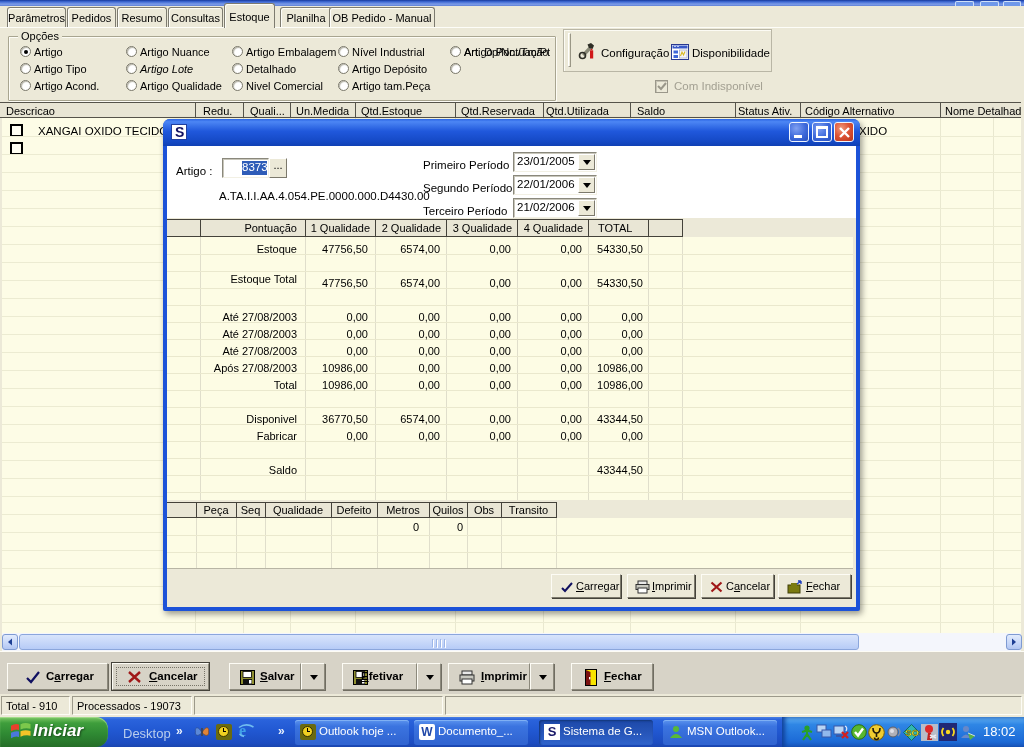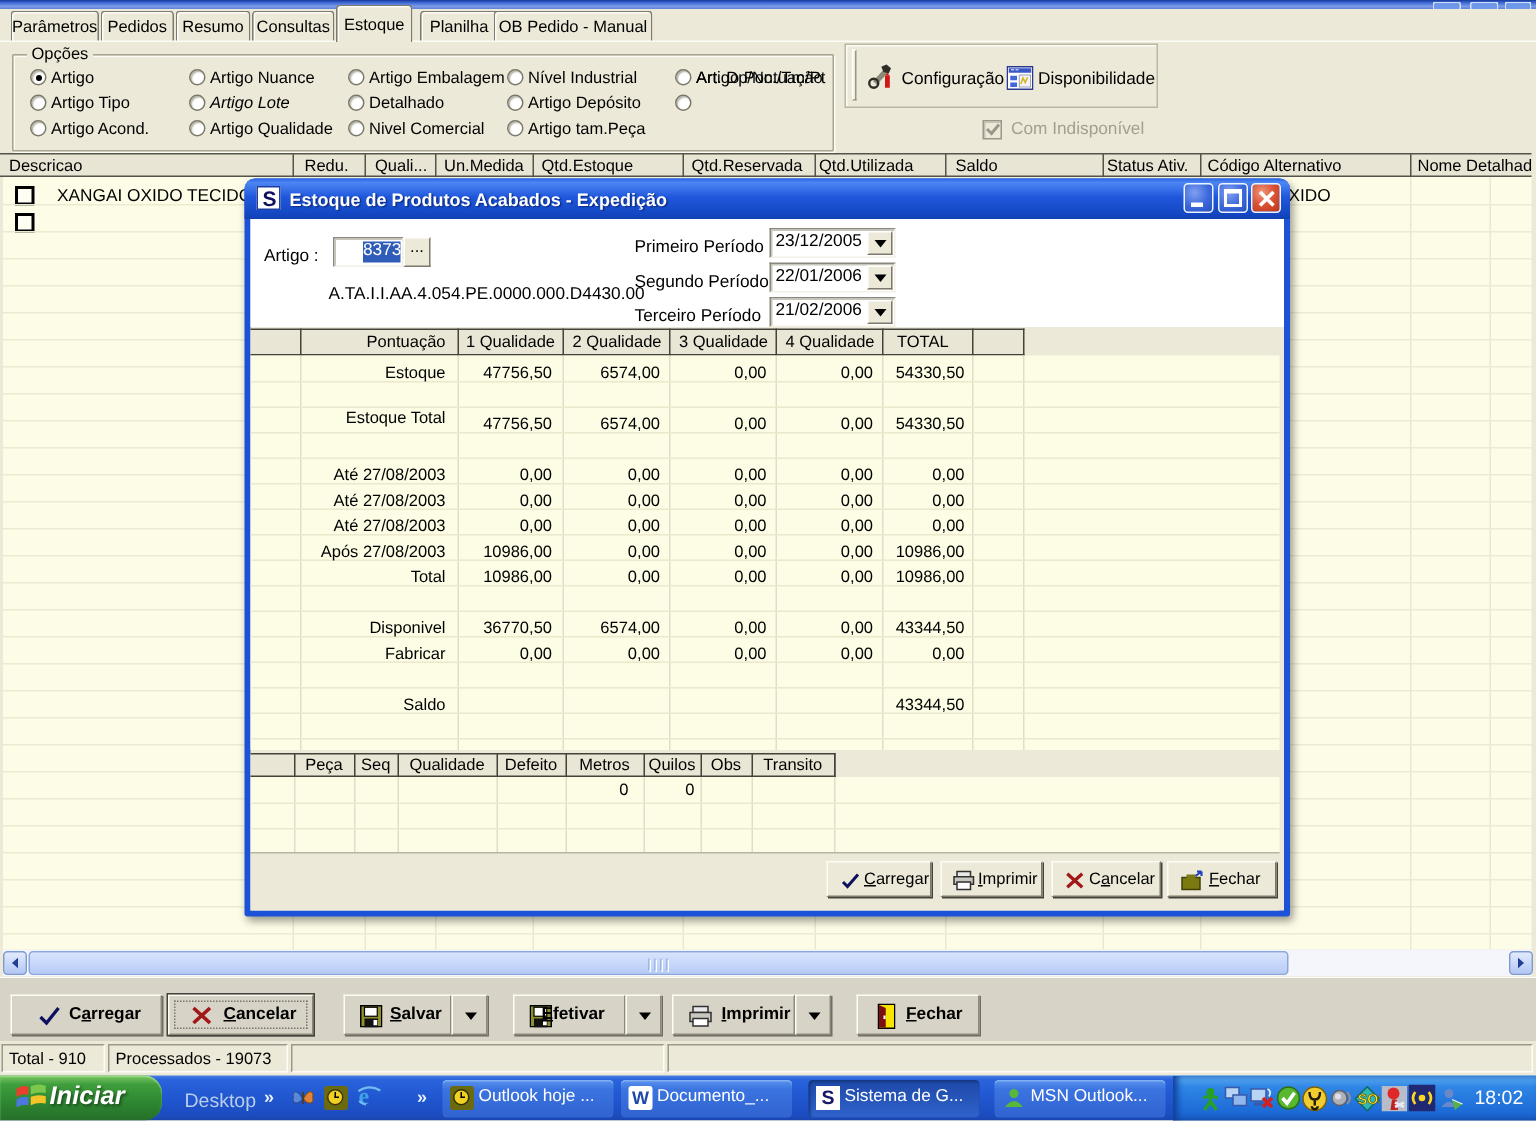--- a/index.html
+++ b/index.html
@@ -380,21 +380,20 @@
     <path d="M9 9 L16 12 L11 16 Z" fill="#58b048"></path>
     <path d="M9 9 L16 12" stroke="#f0f0f8" stroke-width="0.8"></path>
   </svg>
 <div id="clock" class="abs">18:02</div>
 
 <div id="dlg" class="abs"></div>
 <div id="dlgtitle" class="abs">
  <div style="position:absolute;left:8px;top:5px;width:16px;height:16px;background:#fff;border:1px solid #2040a0;">
       <div style="position:absolute;left:3px;top:-1px;font-weight:bold;font-size:14px;color:#101060;">S</div>
     </div>
- <div class="txt">Estoque de Produtos Acabados - Expedição</div>
  <div class="wbtn b" style="left:626px;">
       <div style="position:absolute;left:4px;top:12px;width:8px;height:3px;background:#fff;"></div>
     </div>
  <div class="wbtn b" style="left:649px;">
       <div style="position:absolute;left:3px;top:3px;width:12px;height:12px;border:2px solid #fff;border-top-width:3px;"></div>
     </div>
  <div class="wbtn r" style="left:671px;">
       <svg style="position:absolute;left:3px;top:3px;" width="13" height="13" viewBox="0 0 13 13">
         <path d="M2 2 L11 11 M11 2 L2 11" stroke="#fff" stroke-width="2.4"></path>
       </svg>
@@ -404,21 +403,21 @@
 <div id="dtop" class="abs"></div>
 <div class="abs dz" style="left:176px;top:165px;font-size:11.5px;">Artigo :</div>
 <div class="fld" style="left:222px;top:158px;width:47px;height:20px;"></div>
 <div class="abs dz" style="left:242px;top:161px;width:25px;height:14px;background:#2e5cb8;color:#fff;text-align:center;font-size:11.5px;">8373</div>
 <div class="abs dz" style="left:269px;top:158px;width:18px;height:20px;background:#ece9d8;border:1px solid #fff;border-right-color:#7c796c;border-bottom-color:#7c796c;text-align:center;line-height:12px;">...</div>
 <div class="abs dz" style="left:219px;top:190px;font-size:11.5px;">A.TA.I.I.AA.4.054.PE.0000.000.D4430.00</div>
 <div class="abs dz" style="left:423px;top:159px;font-size:11.5px;">Primeiro Período</div>
 <div class="abs dz" style="left:423px;top:182px;font-size:11.5px;">Segundo Período</div>
 <div class="abs dz" style="left:423px;top:205px;font-size:11.5px;">Terceiro Período</div>
 <div class="fld" style="left:513px;top:152px;width:84px;height:20px;">
-    <div style="position:absolute;left:3px;top:2px;font-size:11.5px;">23/12/2005</div>
+    <div style="position:absolute;left:3px;top:2px;font-size:11.5px;">23/01/2005</div>
   </div>
 <div class="ddbtn" style="left:578px;top:154px;"></div>
 <div class="fld" style="left:513px;top:175px;width:84px;height:20px;">
     <div style="position:absolute;left:3px;top:2px;font-size:11.5px;">22/01/2006</div>
   </div>
 <div class="ddbtn" style="left:578px;top:177px;"></div>
 <div class="fld" style="left:513px;top:198px;width:84px;height:20px;">
     <div style="position:absolute;left:3px;top:2px;font-size:11.5px;">21/02/2006</div>
   </div>
 <div class="ddbtn" style="left:578px;top:200px;"></div>

